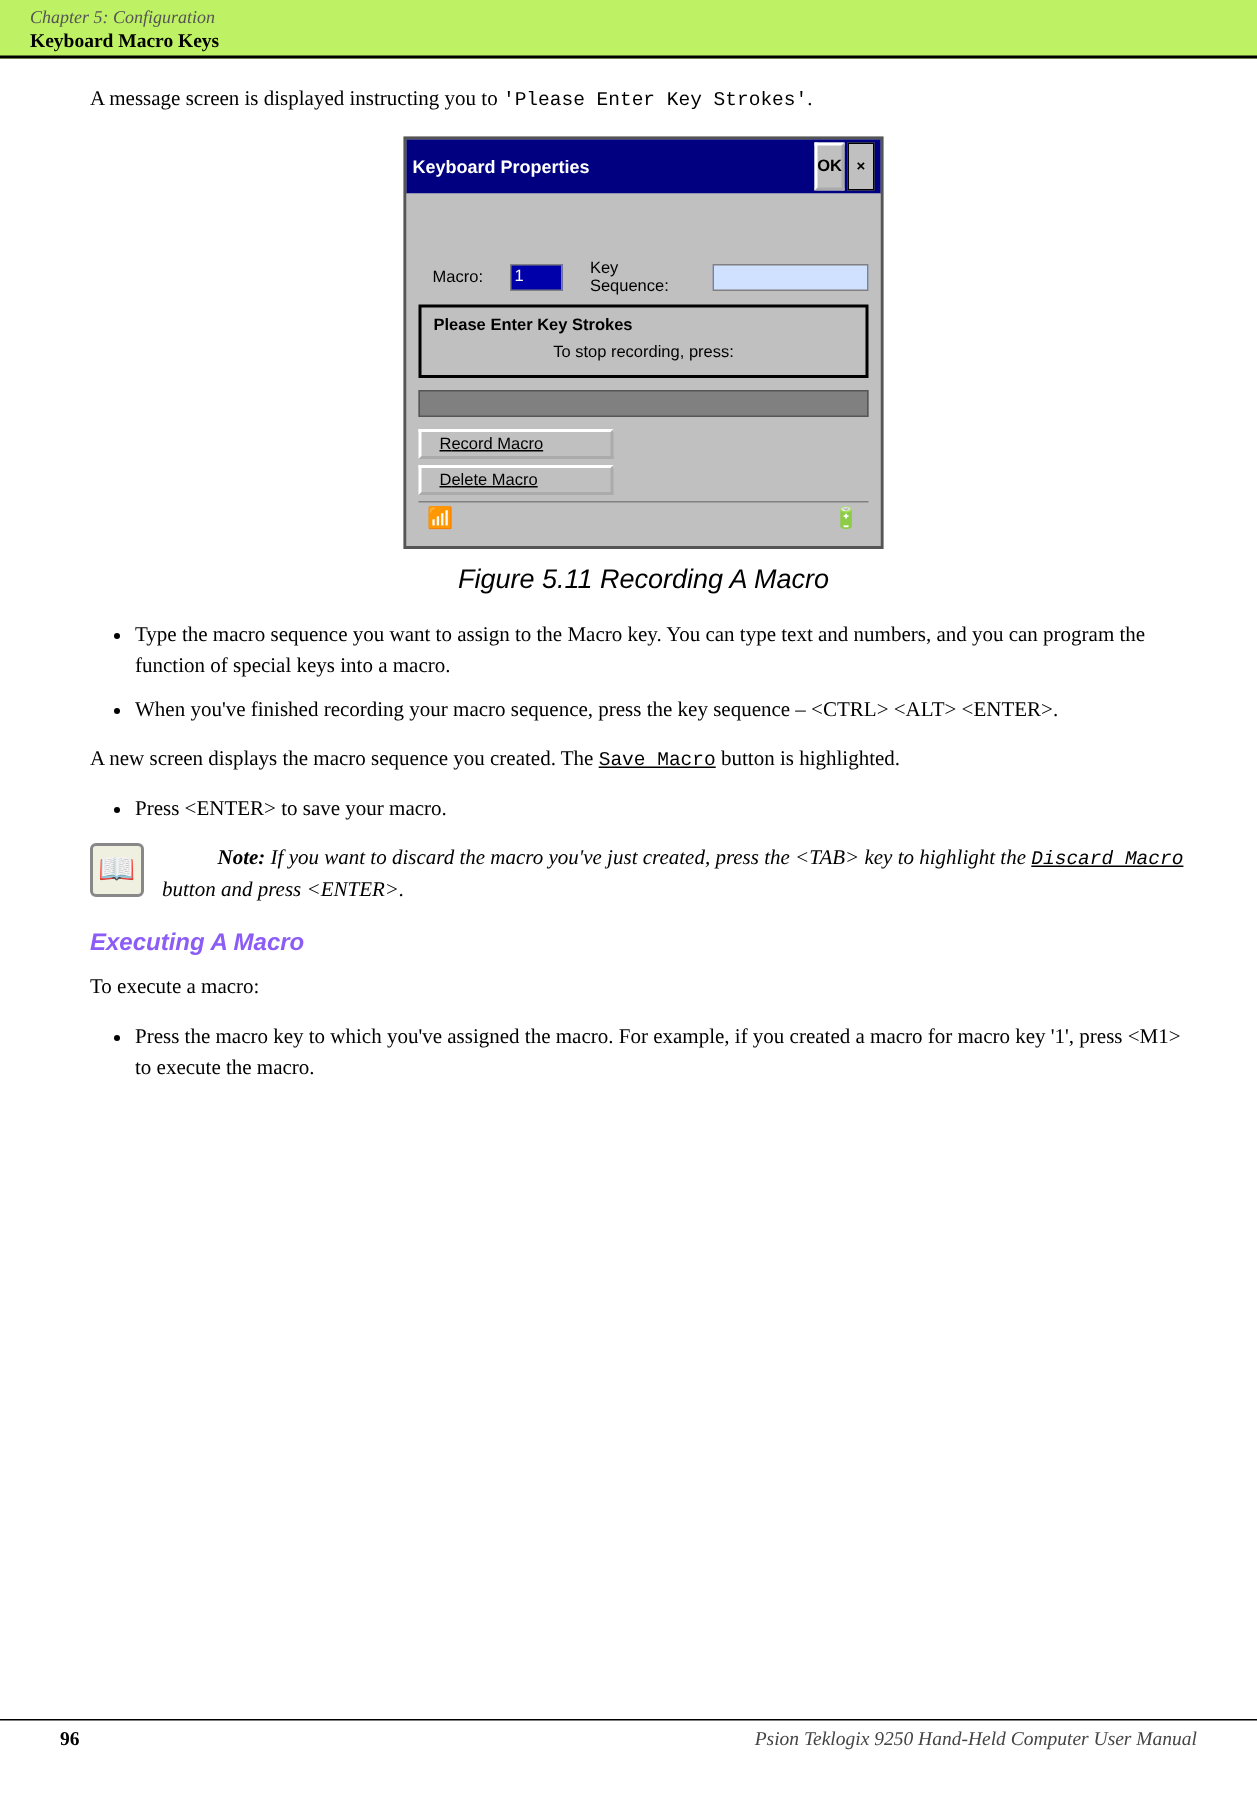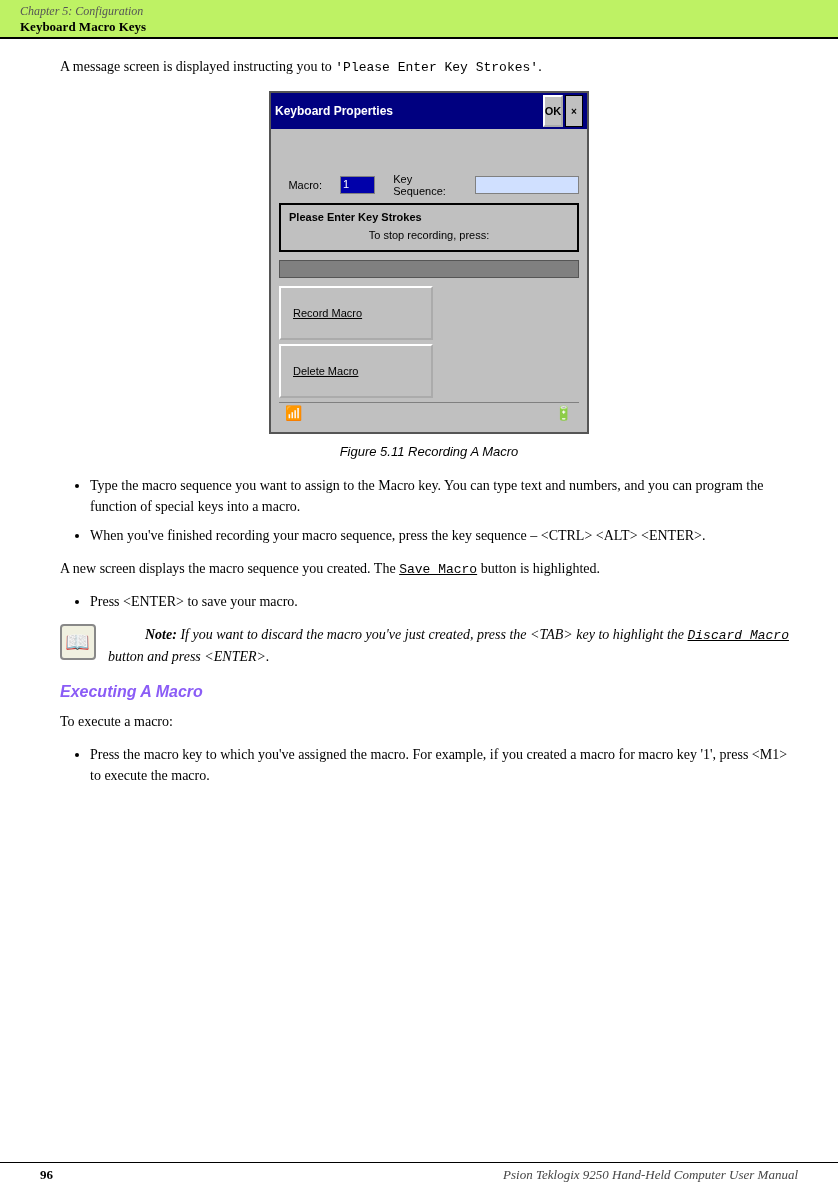--- a/index.html
+++ b/index.html
@@ -174,26 +174,26 @@
       background: #808080;
       height: 18px;
       margin-bottom: 8px;
       border: 1px solid #555;
     }
 
     .macro-button {
       display: block;
       background: #c0c0c0;
       border: 2px outset #fff;
-      padding: 19px 12px;
+      padding: 2px 12px;
       margin-bottom: 4px;
       font-size: 11px;
       cursor: pointer;
       text-align: left;
-      width: 154px;
+      width: 130px;
     }
     .macro-button span {
       text-decoration: underline;
     }
 
     .win-statusbar {
       background: #c0c0c0;
       border-top: 1px solid #808080;
       display: flex;
       justify-content: space-between;
@@ -203,21 +203,21 @@
     }
     .status-icon {
       font-size: 14px;
     }
 
     
     .figure-caption {
       text-align: center;
       font-style: italic;
       font-family: Arial, sans-serif;
-      font-size: 13px;
+      font-size: 18px;
       margin-bottom: 16px;
       color: #000;
     }
 
     
     .bullet-list {
       margin-left: 30px;
       margin-bottom: 12px;
     }
     .bullet-list li {
@@ -265,21 +265,21 @@
       font-size: 16px;
       font-weight: bold;
       font-style: italic;
       color: #8b5cf6;
       margin-bottom: 10px;
     }
 
     
     .page-footer {
       position: absolute;
-      bottom: 10px;
+      bottom: 26px;
       left: 0;
       right: 0;
       display: flex;
       justify-content: space-between;
       padding: 4px 40px;
       font-size: 13px;
       border-top: 1px solid #000;
     }
     .page-footer .page-num {
       font-weight: bold;

